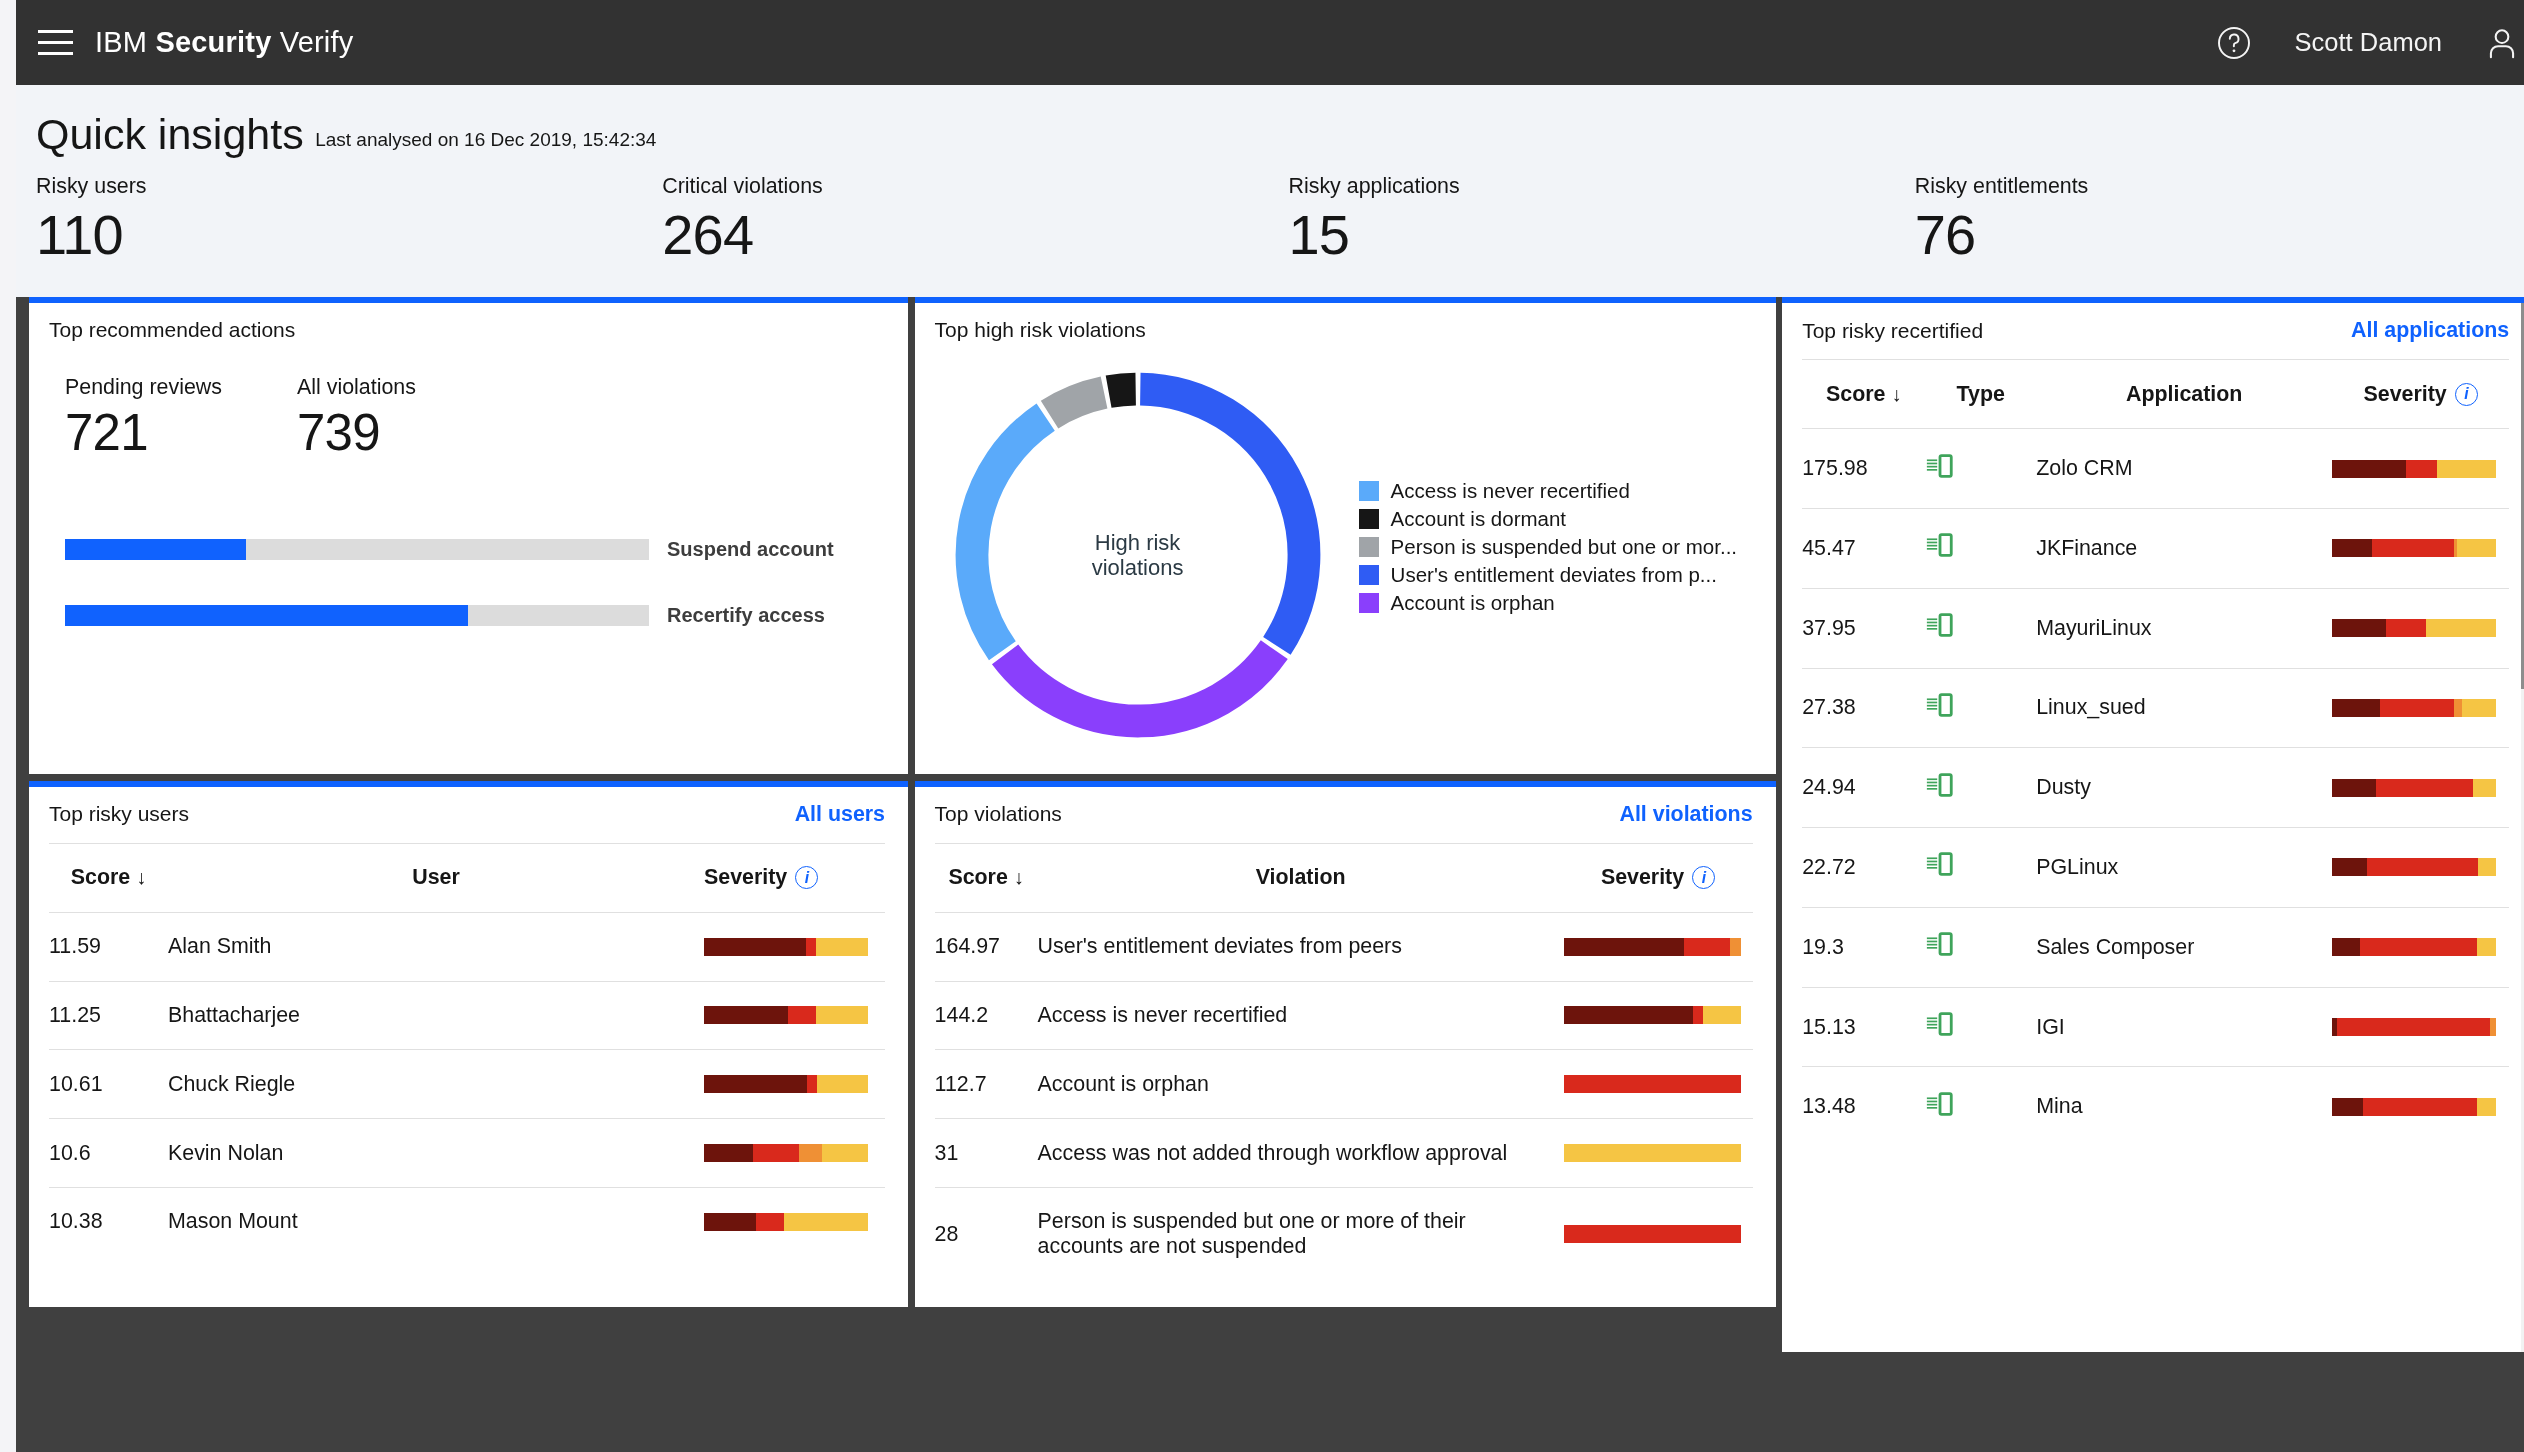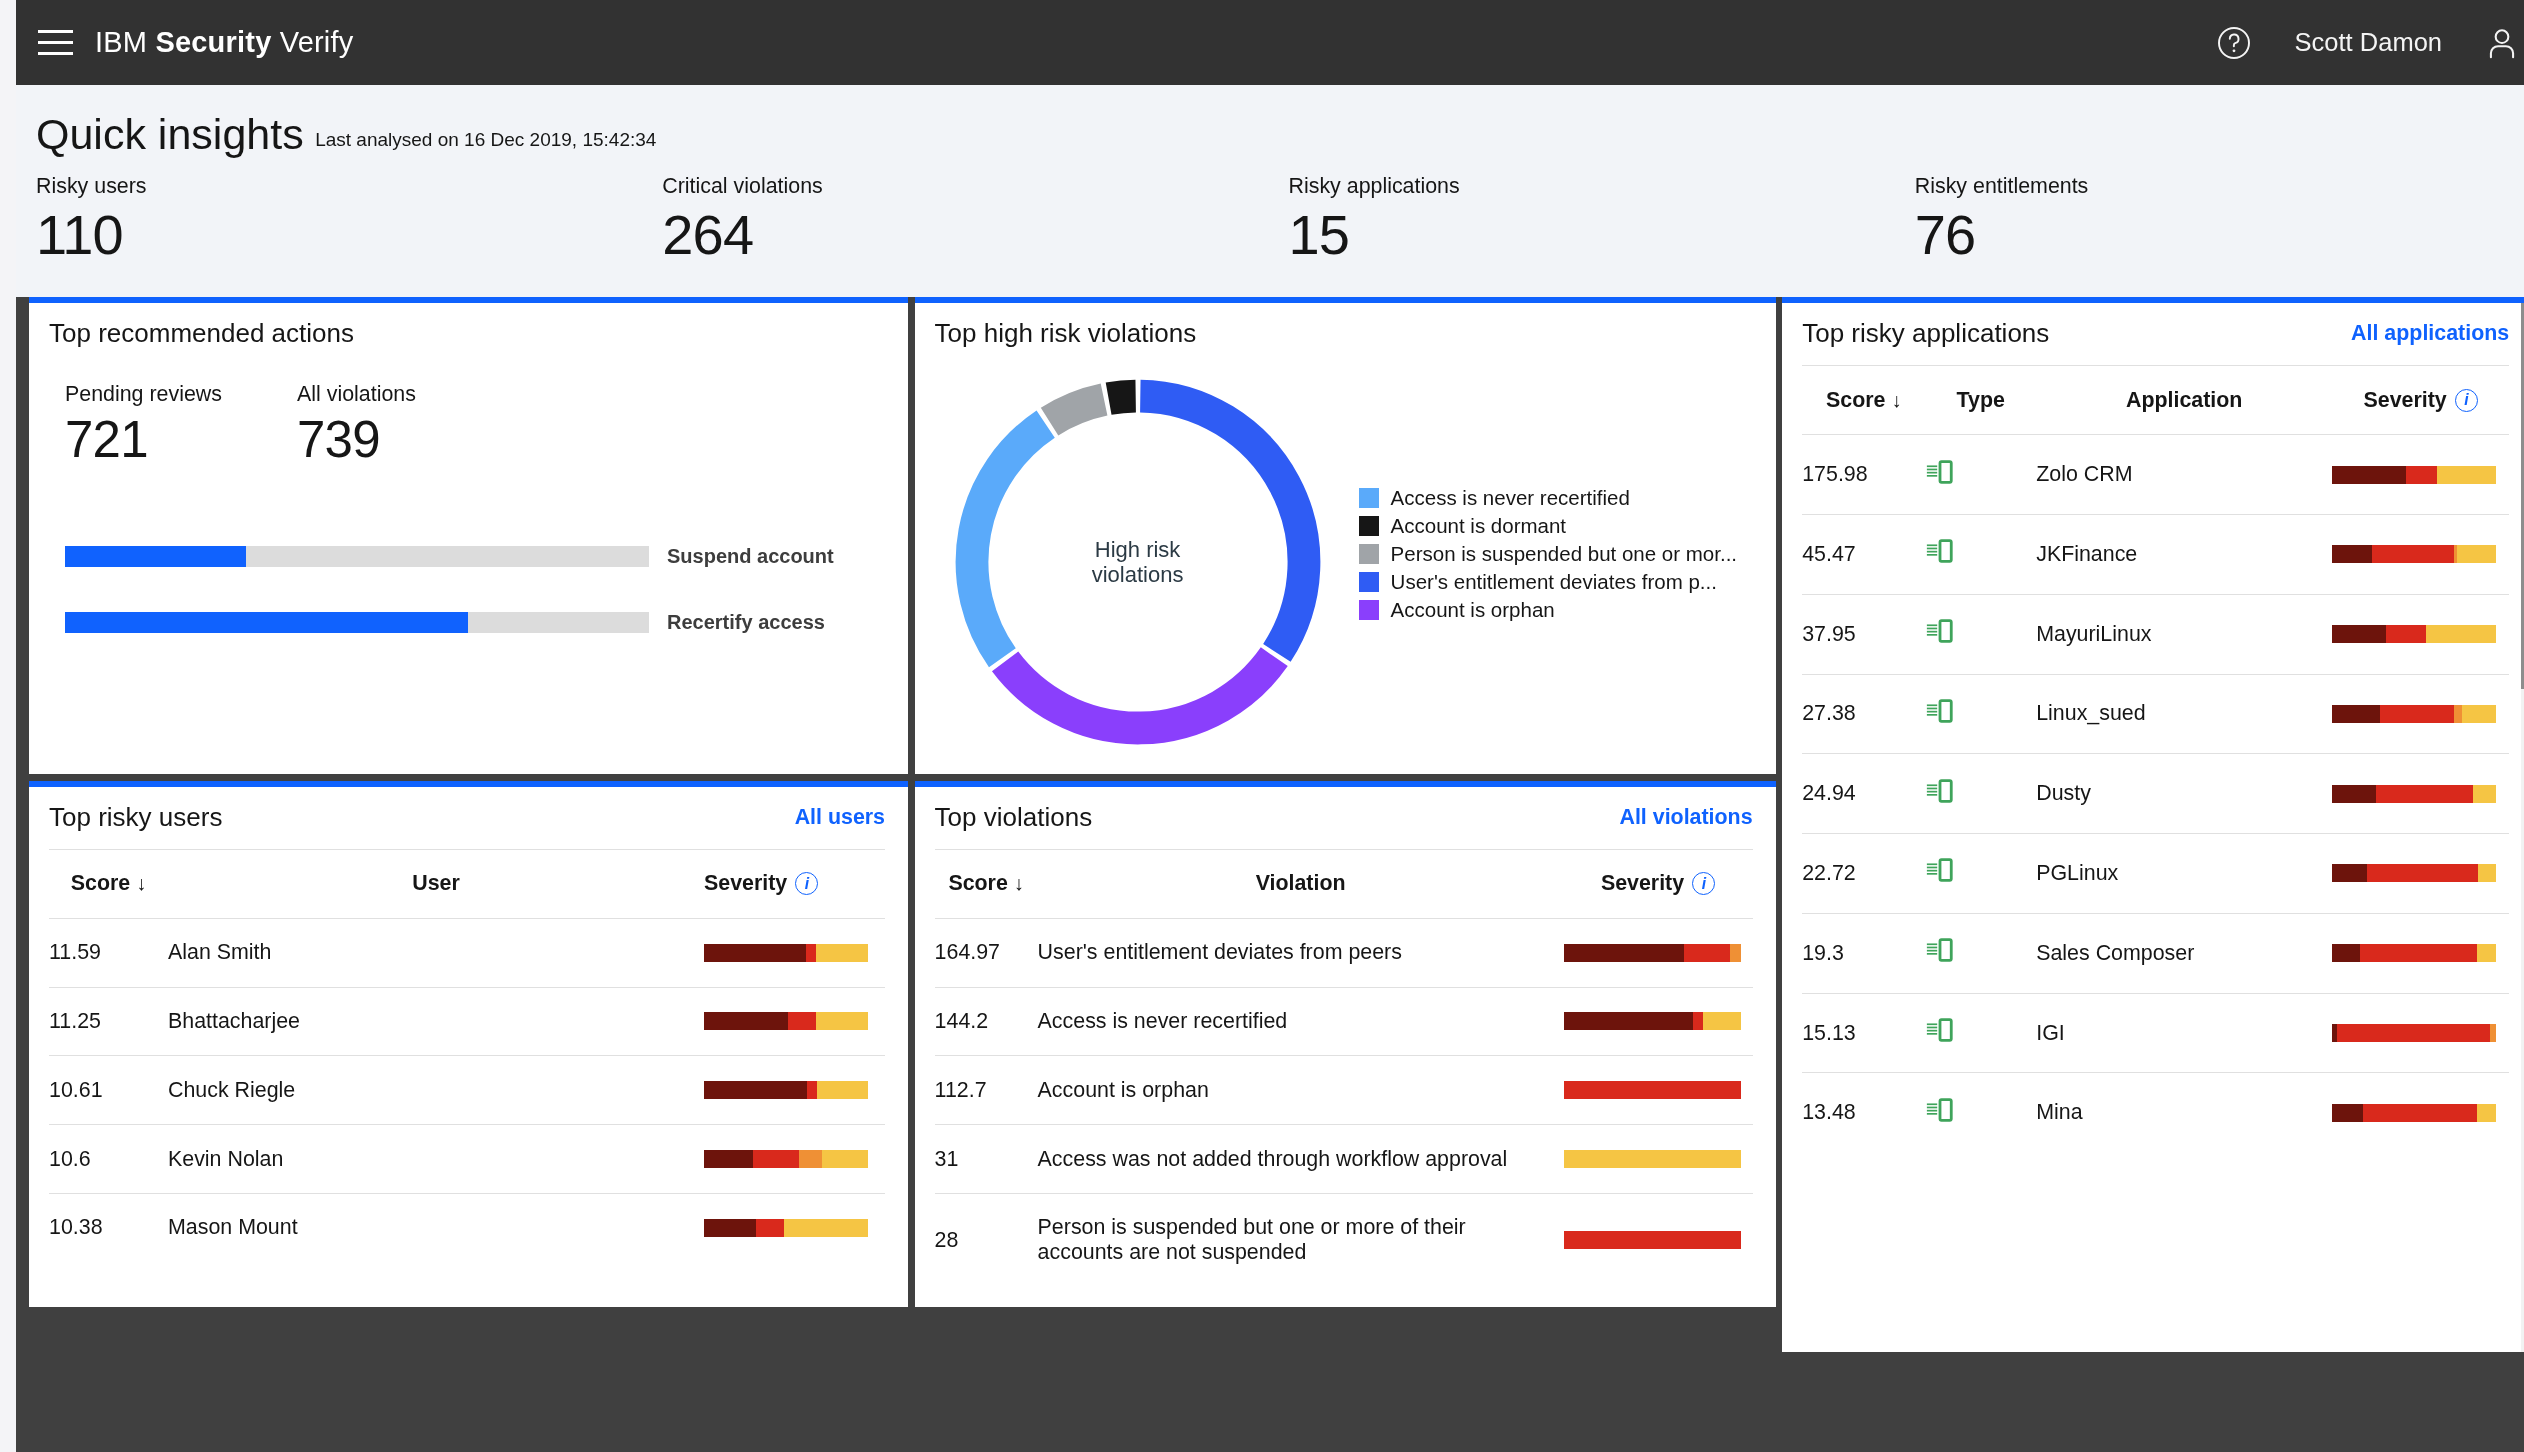--- a/index.html
+++ b/index.html
@@ -43,21 +43,21 @@
 
   
   .grid { display: flex; gap: 6.6px; padding: 0 0 0 0; }
   .col-left { width: 879px; margin-left: 13px; }
   .col-mid  { width: 861px; }
   .col-right{ width: 750px; }
 
   .card { background: #fff; border-top: 6.6px solid #0f62fe; position: relative; }
   .card-head { display: flex; align-items: center; justify-content: space-between;
     padding: 15px 23px 16.4px 20px; }
-  .card-title { font-size: 26px; font-weight: 400; color: #161616; }
+  .card-title { font-size: 21px; font-weight: 400; color: #161616; }
   .card-link { font-size: 21.4px; font-weight: 700; color: #0f62fe; cursor: pointer; white-space: nowrap; }
 
   
   .rec-card { height: 477px; }
   .rec-stats { display: flex; padding: 16.4px 0 0 36px; }
   .rec-stat { width: 232px; }
   .rec-stat-label { font-size: 21.4px; color: #161616; }
   .rec-stat-value { font-size: 51px; font-weight: 300; color: #161616; margin-top: 3.3px; letter-spacing: -0.8px;}
   .bars { padding: 71px 0 0 36px; }
   .bar-row { display: flex; align-items: center; height: 33px; margin-bottom: 33px; }
@@ -400,21 +400,21 @@
                 </tr>
               </tbody>
           </table>
         </div>
       </div>
     </div>
 
     <div class="col-right">
       <div class="card apps-card">
         <div class="card-head">
-          <div class="card-title">Top risky applications</div>
+          <div class="card-title">Top risky recertified</div>
           <div class="card-link">All applications</div>
         </div>
         <div class="pad-lr">
           <table class="tbl">
             <thead>
               <tr>
                 <th style="width:123px">
                   <span>Score</span>
                   <span class="sort-arrow">↓</span>
                 </th>

